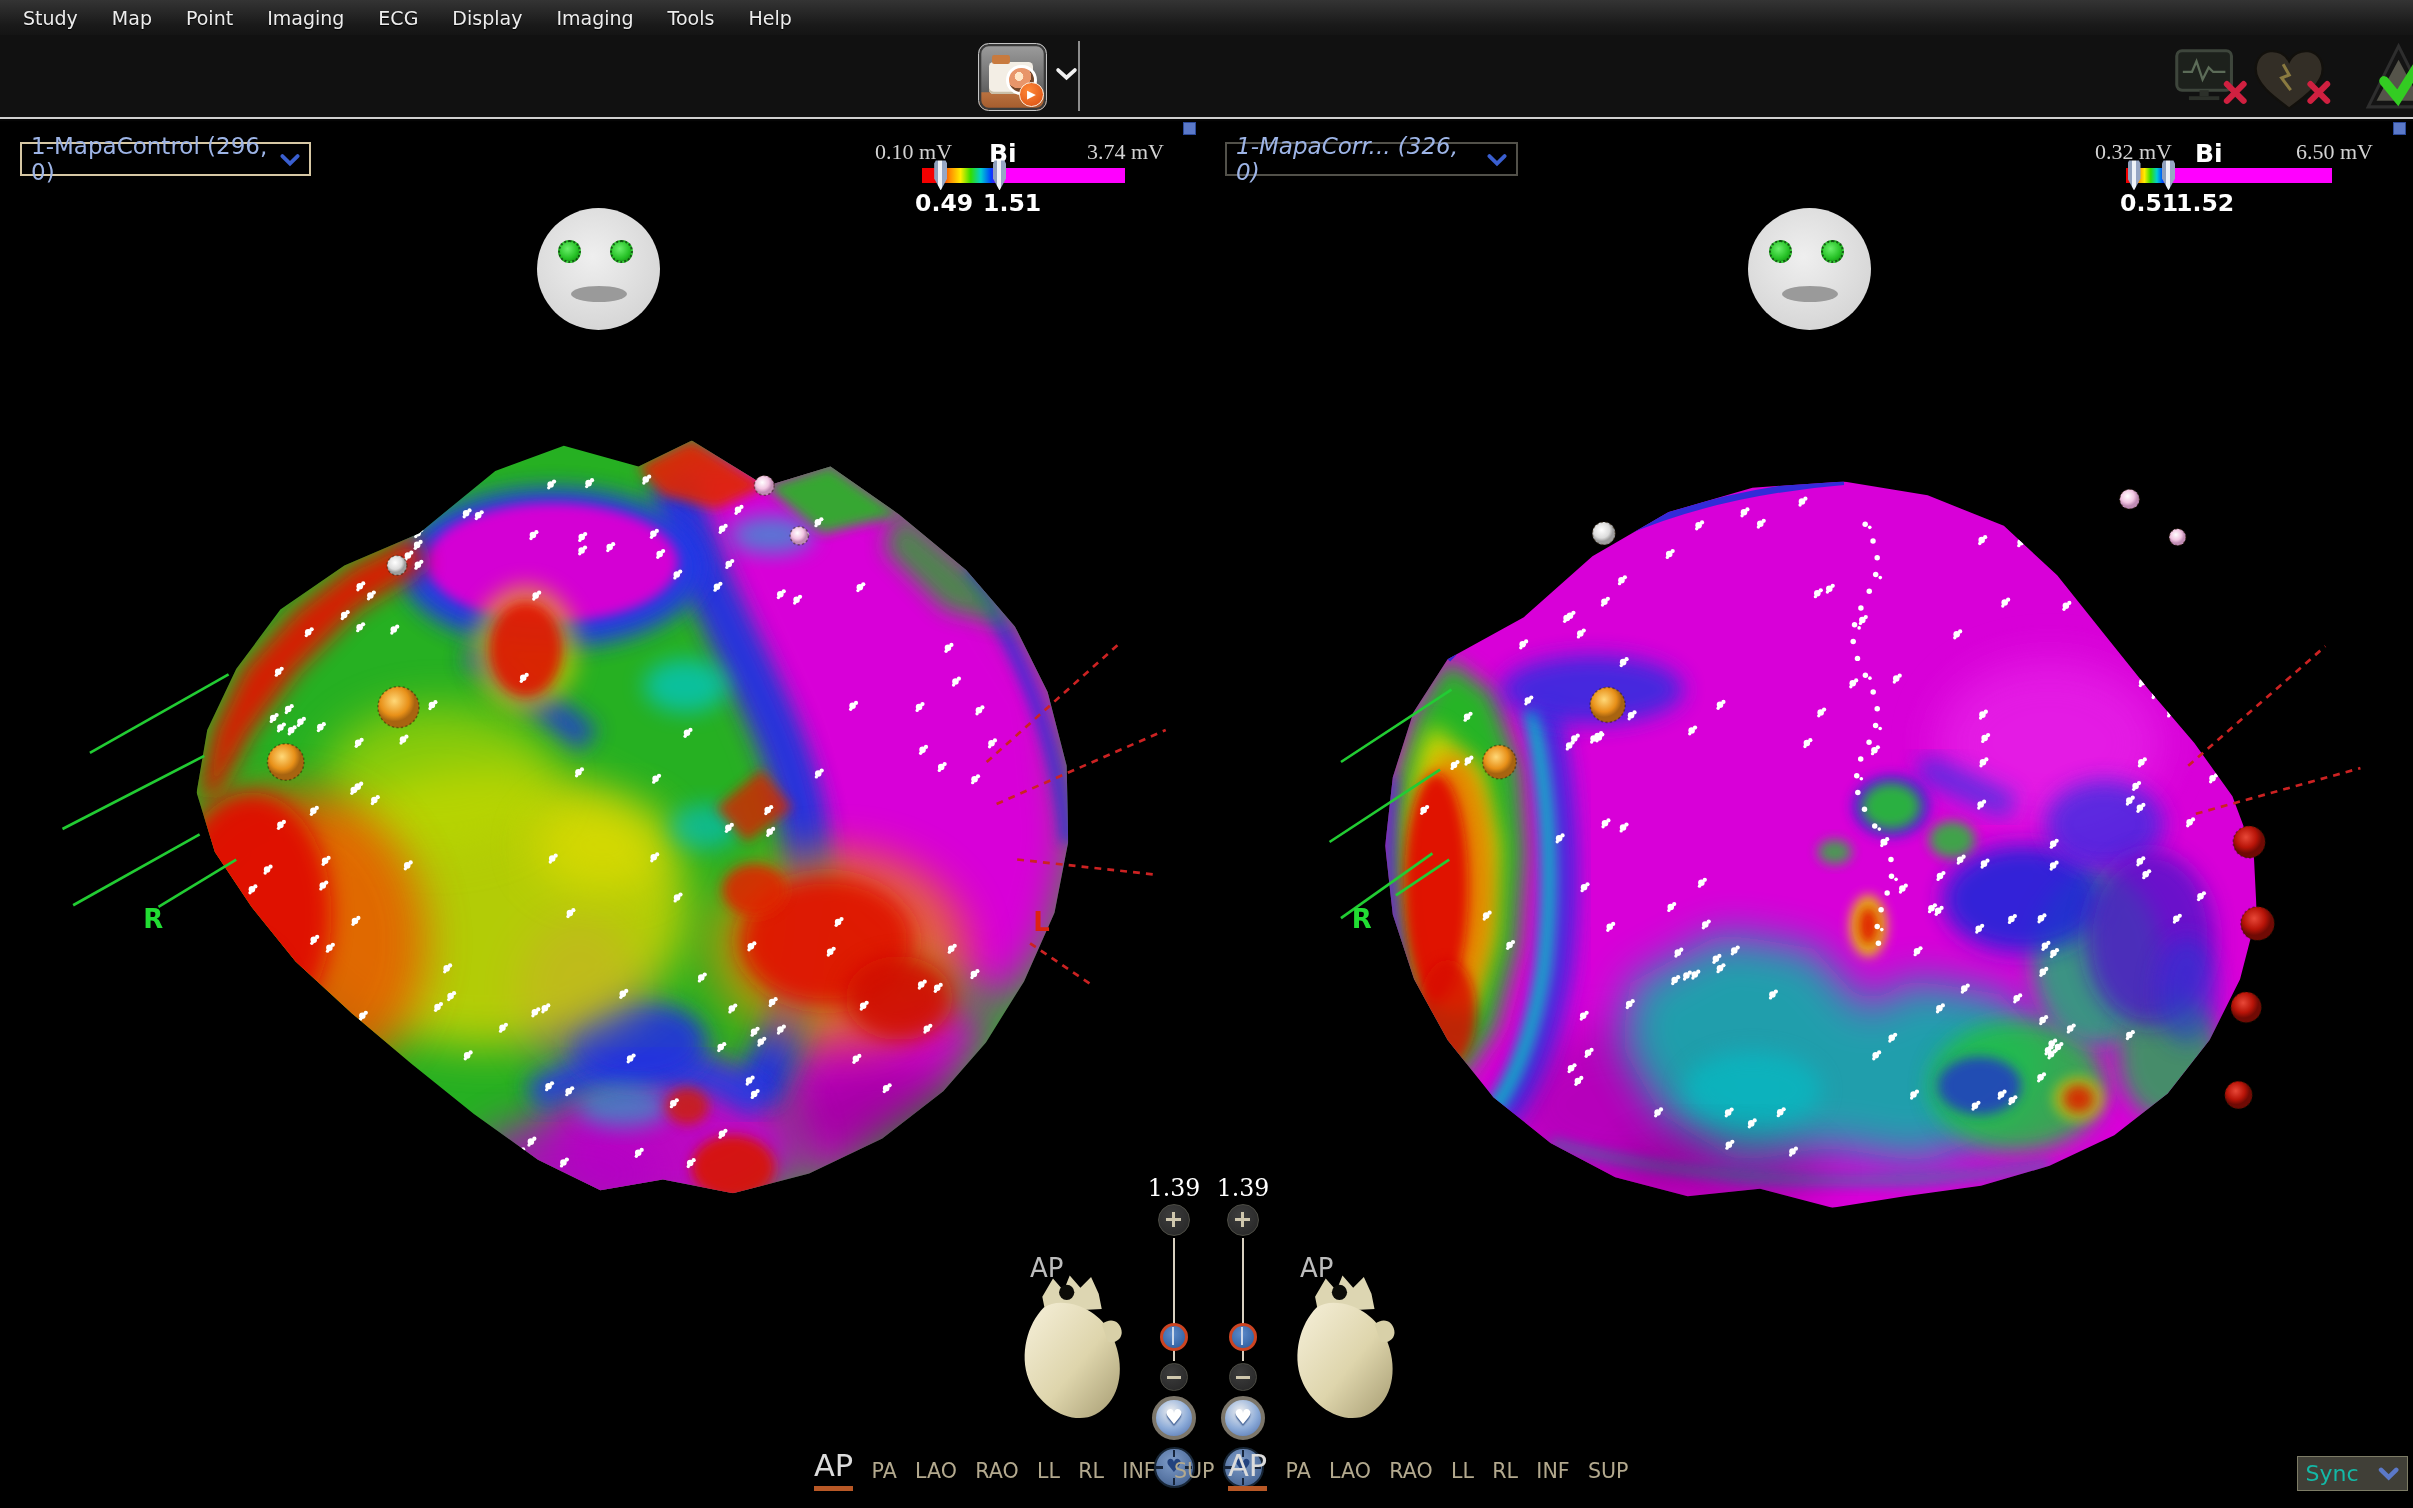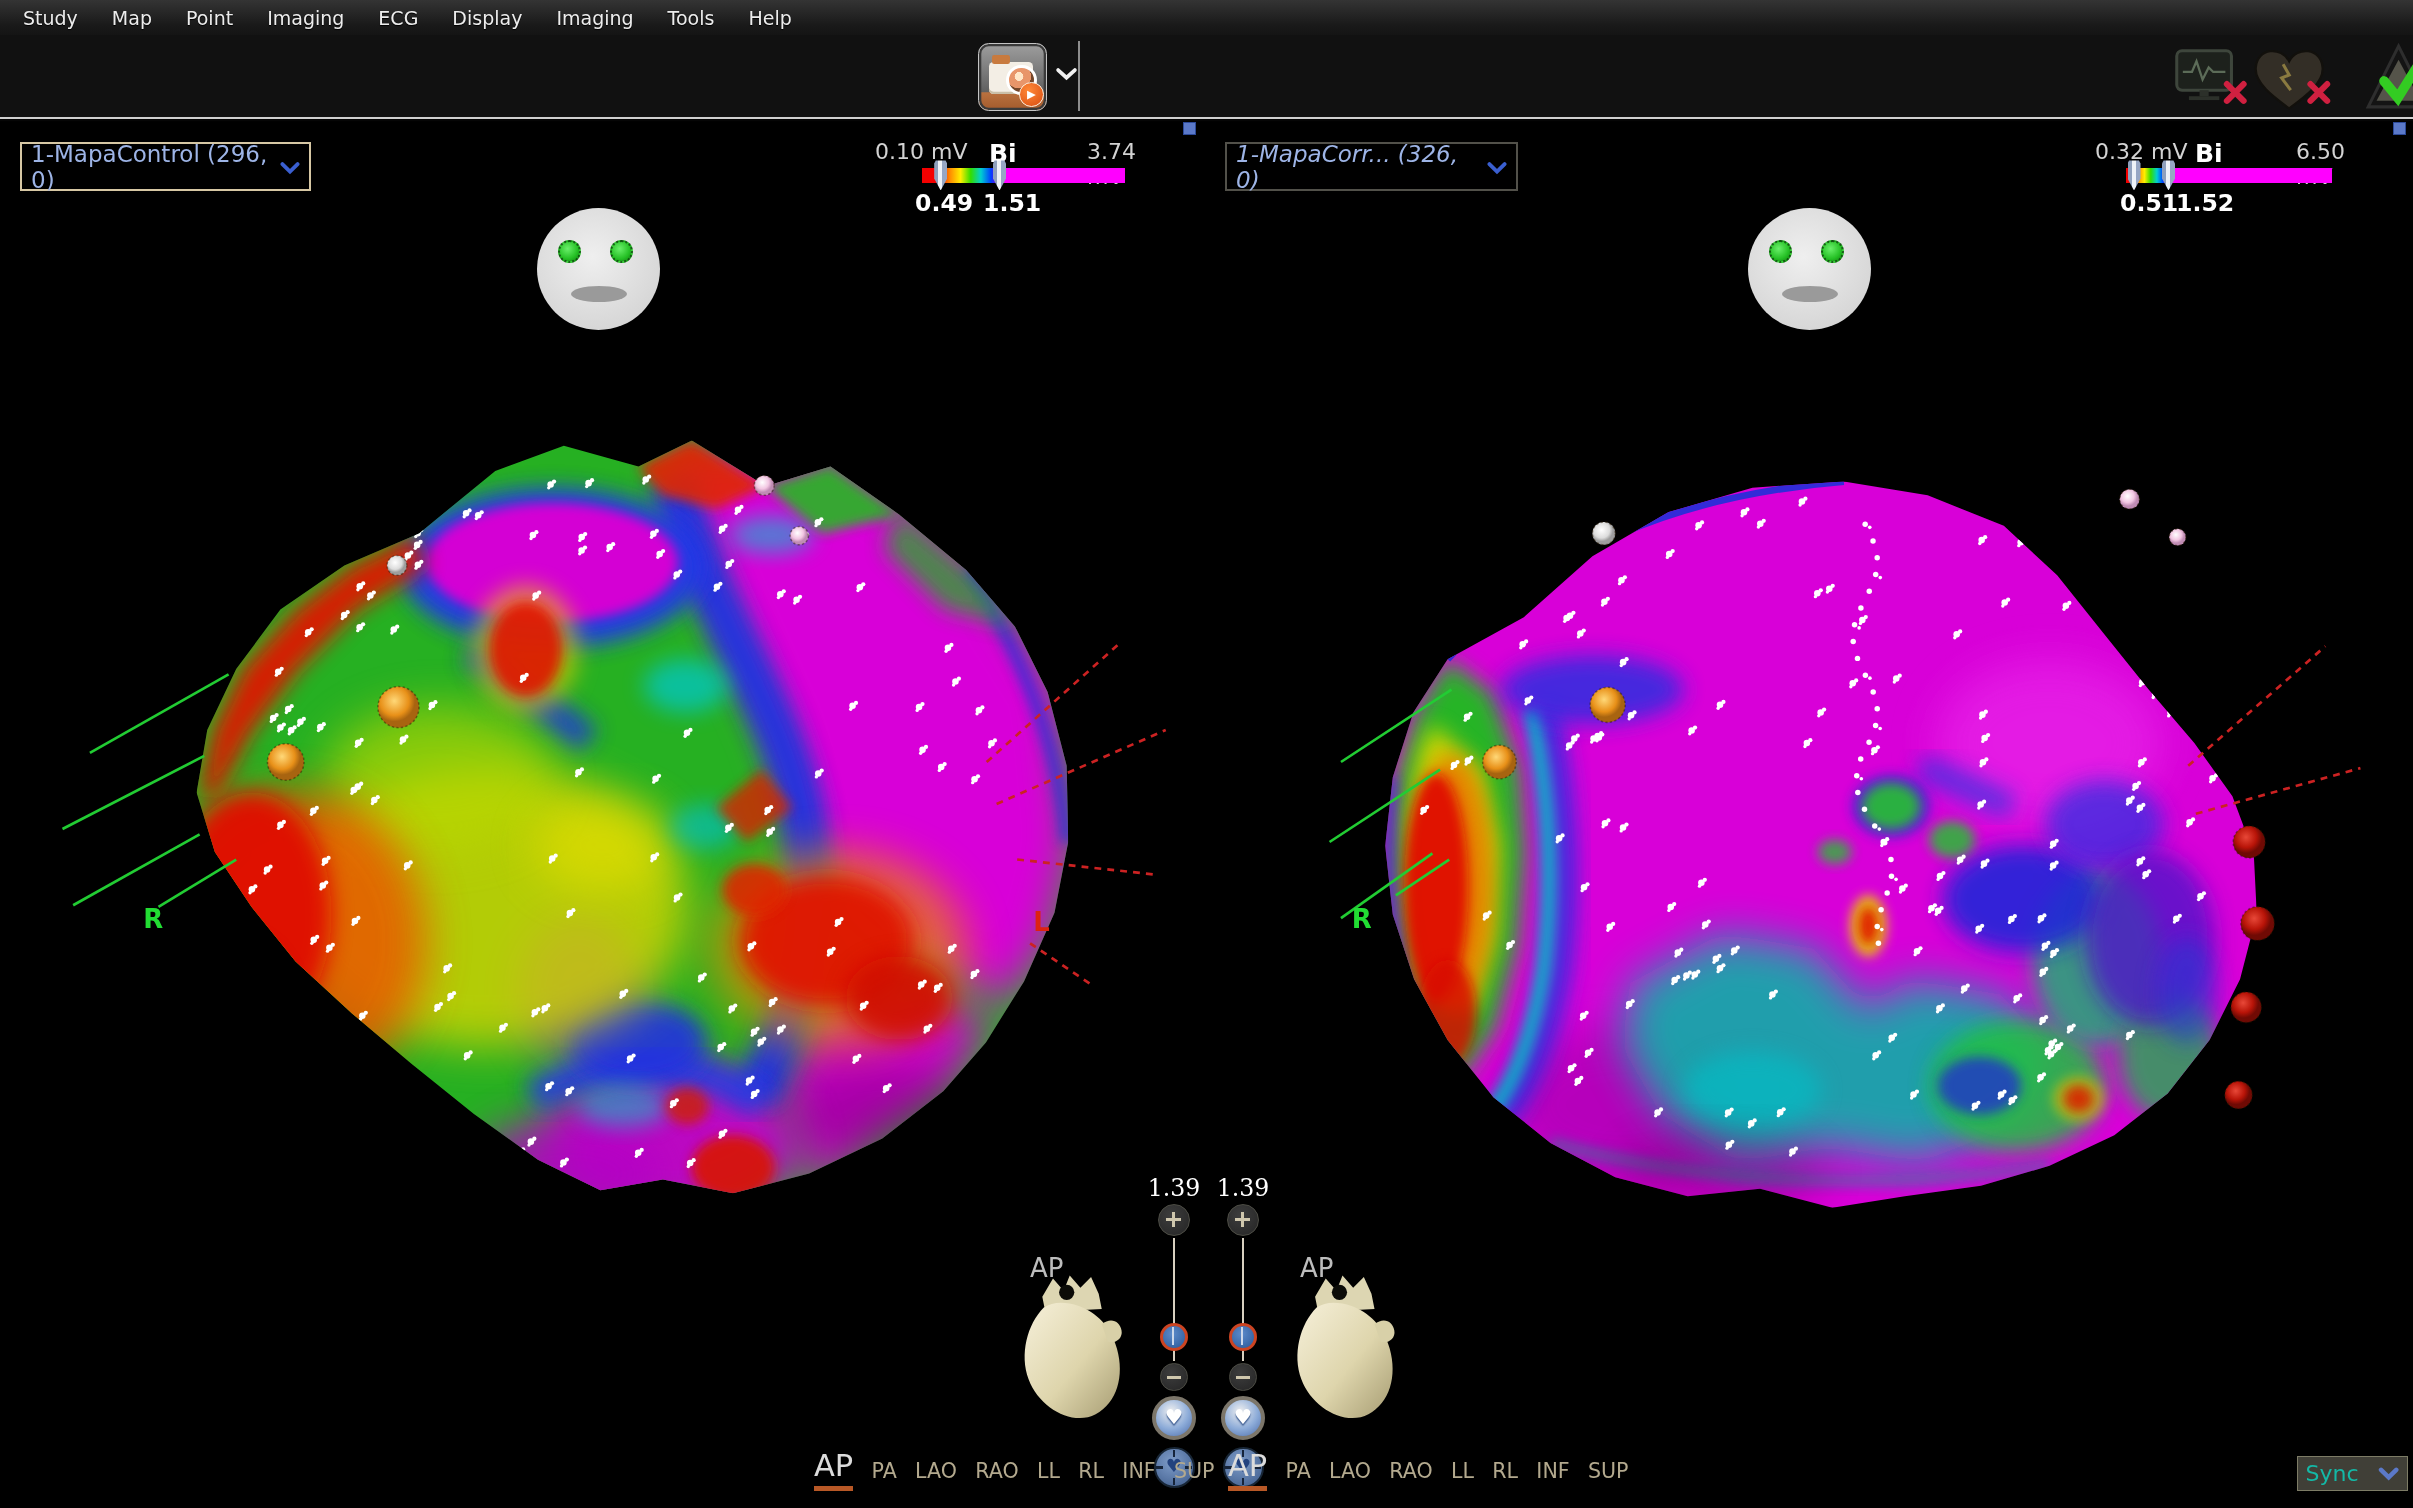--- a/index.html
+++ b/index.html
@@ -19,28 +19,28 @@
   .cam-top{position:absolute;left:13px;top:11.4px;width:18.3px;height:9.1px;background:#c87a3e;border-radius:2.3px;}
   .cam-lens{position:absolute;left:27.4px;top:21.3px;width:24.4px;height:24.4px;border-radius:50%;border:3px solid #fff;
     background:radial-gradient(circle at 40% 35%,#ffe6c8 0 20%,#e8956a 21% 55%,#74462a 56% 100%);}
   .cam-badge{position:absolute;left:40px;top:38px;width:23px;height:23px;border-radius:50%;background:radial-gradient(circle at 38% 32%,#ff8838,#d84c10);
     border:1.5px solid #fff0e0;color:#fff;font-size:11.4px;line-height:23px;text-align:center;}
   .snap-chevron{position:absolute;left:1055px;top:32px;}
   .tbsep{position:absolute;left:1078px;top:6.1px;width:2.3px;height:70px;background:#8d8d8d;}
   .status-svg{position:absolute;left:2169px;top:1.5px;}
 
   
-  .mapdd{position:absolute;height:49px;background:#000;display:flex;align-items:center;justify-content:space-between;
+  .mapdd{position:absolute;height:34px;background:#000;display:flex;align-items:center;justify-content:space-between;
     padding:0 9.1px;box-sizing:border-box;font-size:23px;color:#9db4e6;z-index:4;cursor:pointer;}
   #dd0{left:20px;top:142px;width:291px;border:2.3px solid #d6c7a4;box-shadow:inset 0 0 0 0.8px #000;}
   #dd1{left:1225px;top:142px;width:293px;border:2.3px solid #52514a;font-style:italic;}
 
   
   .scale{position:absolute;width:305px;height:85px;z-index:4;}
-  .scale .smin,.scale .smax{position:absolute;top:0;font-size:22px;color:#d3d3d3;}
+  .scale .smin,.scale .smax{position:absolute;top:0;font-size:22px;color:#d3d3d3;font-family:Liberation Serif, serif;}
   .scale .sbi{position:absolute;top:0;font-size:25px;font-weight:bold;color:#fff;}
   .scale .bar{position:absolute;height:14.5px;top:29px;}
   .bar0{background:linear-gradient(90deg,#f50000 0,#f50000 8%,#ff9000 14%,#ffee00 19%,#33dd00 24%,#00d0d0 29%,#0040ff 34%,#7a00e8 37%,#ff00ff 39.5%,#ff00ff 100%);}
   .bar1{background:linear-gradient(90deg,#f50000 0,#f50000 2%,#ff9000 6%,#ffee00 9%,#33dd00 12%,#00d0d0 15%,#0040ff 18%,#7a00e8 19.5%,#ff00ff 21%,#ff00ff 100%);}
   .handle{position:absolute;top:-7.6px;width:13px;height:30px;cursor:pointer;
     background:linear-gradient(90deg,#8fa0bd 0 28%,#eef2f8 28% 58%,#96a6c4 58%);
     clip-path:polygon(12% 0,88% 0,100% 10%,100% 60%,50% 100%,0 60%,0 10%);}
   .scale .lownum,.scale .highnum{position:absolute;top:50px;font-size:23.6px;font-weight:bold;color:#fff;}
 
   

